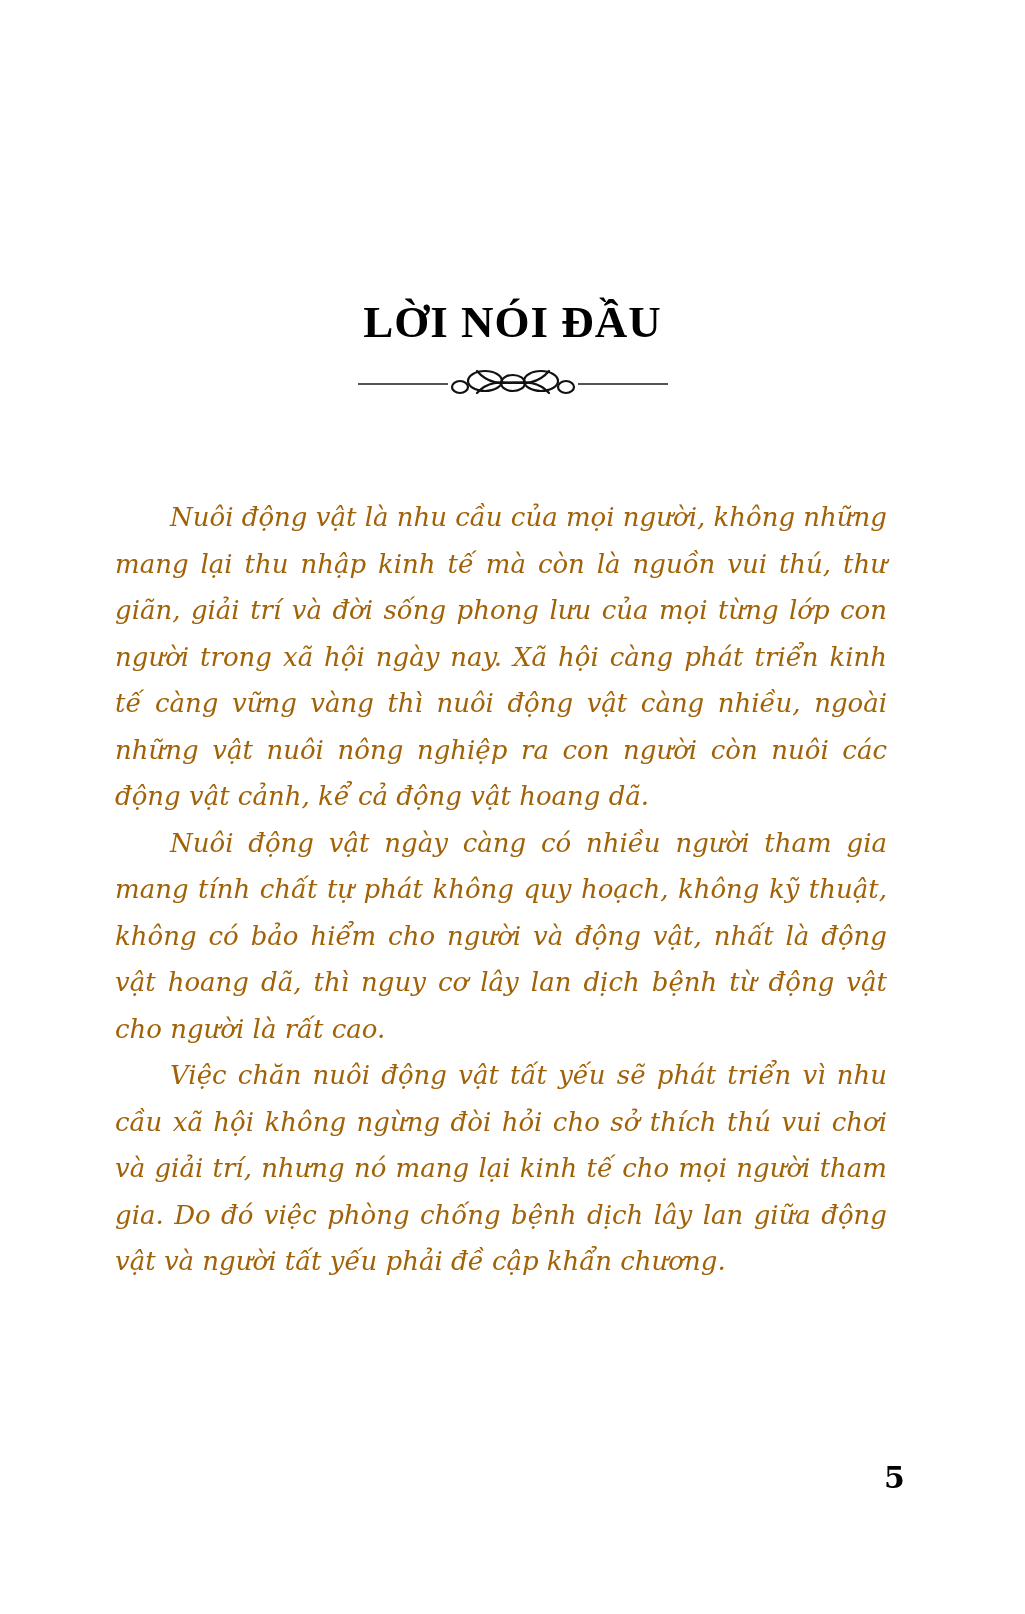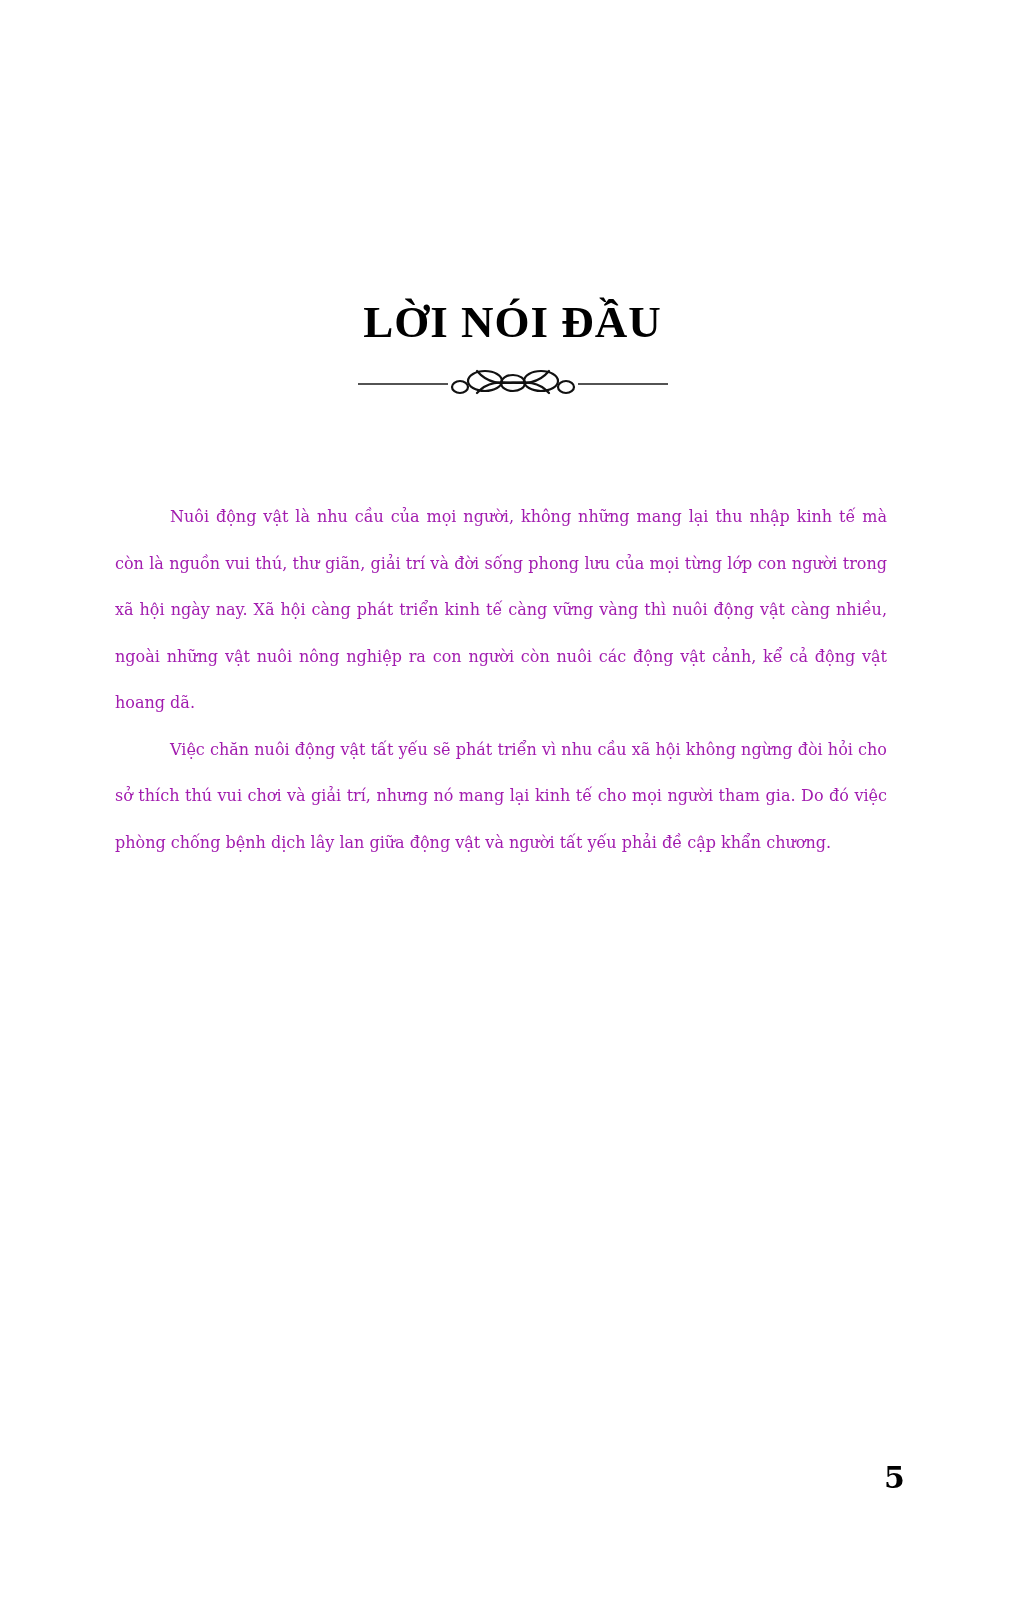--- a/index.html
+++ b/index.html
@@ -36,24 +36,25 @@
     left: 0;
     width: 100%;
     display: flex;
     justify-content: center;
   }
   .body-text {
     position: absolute;
     top: 494px;
     left: 115px;
     width: 772px;
-    font-size: 16px;
+    font-style: italic;
+    font-size: 26px;
     line-height: 46.5px;
     text-align: justify;
-    color: #a21caf;
+    color: #a16207;
   }
   .body-text p {
     margin: 0;
     text-indent: 55px;
   }
   .page-number {
     position: absolute;
     top: 1460px;
     left: 884px;
     font-size: 30px;
@@ -82,18 +83,19 @@
         <ellipse cx="183" cy="17" rx="17" ry="10"></ellipse>
         <ellipse cx="208" cy="23" rx="8" ry="6"></ellipse>
         <path d="M119,29 C141,5 169,33 191,7"></path>
         <path d="M119,7 C141,33 169,5 191,29"></path>
       </g>
     </svg>
   </div>
 
   <div class="body-text">
     <p>Nuôi động vật là nhu cầu của mọi người, không những mang lại thu nhập kinh tế mà còn là nguồn vui thú, thư giãn, giải trí và đời sống phong lưu của mọi từng lớp con người trong xã hội ngày nay. Xã hội càng phát triển kinh tế càng vững vàng thì nuôi động vật càng nhiều, ngoài những vật nuôi nông nghiệp ra con người còn nuôi các động vật cảnh, kể cả động vật hoang dã.</p>
+    <p>Nuôi động vật ngày càng có nhiều người tham gia mang tính chất tự phát không quy hoạch, không kỹ thuật, không có bảo hiểm cho người và động vật, nhất là động vật hoang dã, thì nguy cơ lây lan dịch bệnh từ động vật cho người là rất cao.</p>
     <p>Việc chăn nuôi động vật tất yếu sẽ phát triển vì nhu cầu xã hội không ngừng đòi hỏi cho sở thích thú vui chơi và giải trí, nhưng nó mang lại kinh tế cho mọi người tham gia. Do đó việc phòng chống bệnh dịch lây lan giữa động vật và người tất yếu phải đề cập khẩn chương.</p>
   </div>
 
   <div class="page-number">5</div>
 
 </div>
 
 </body></html>

